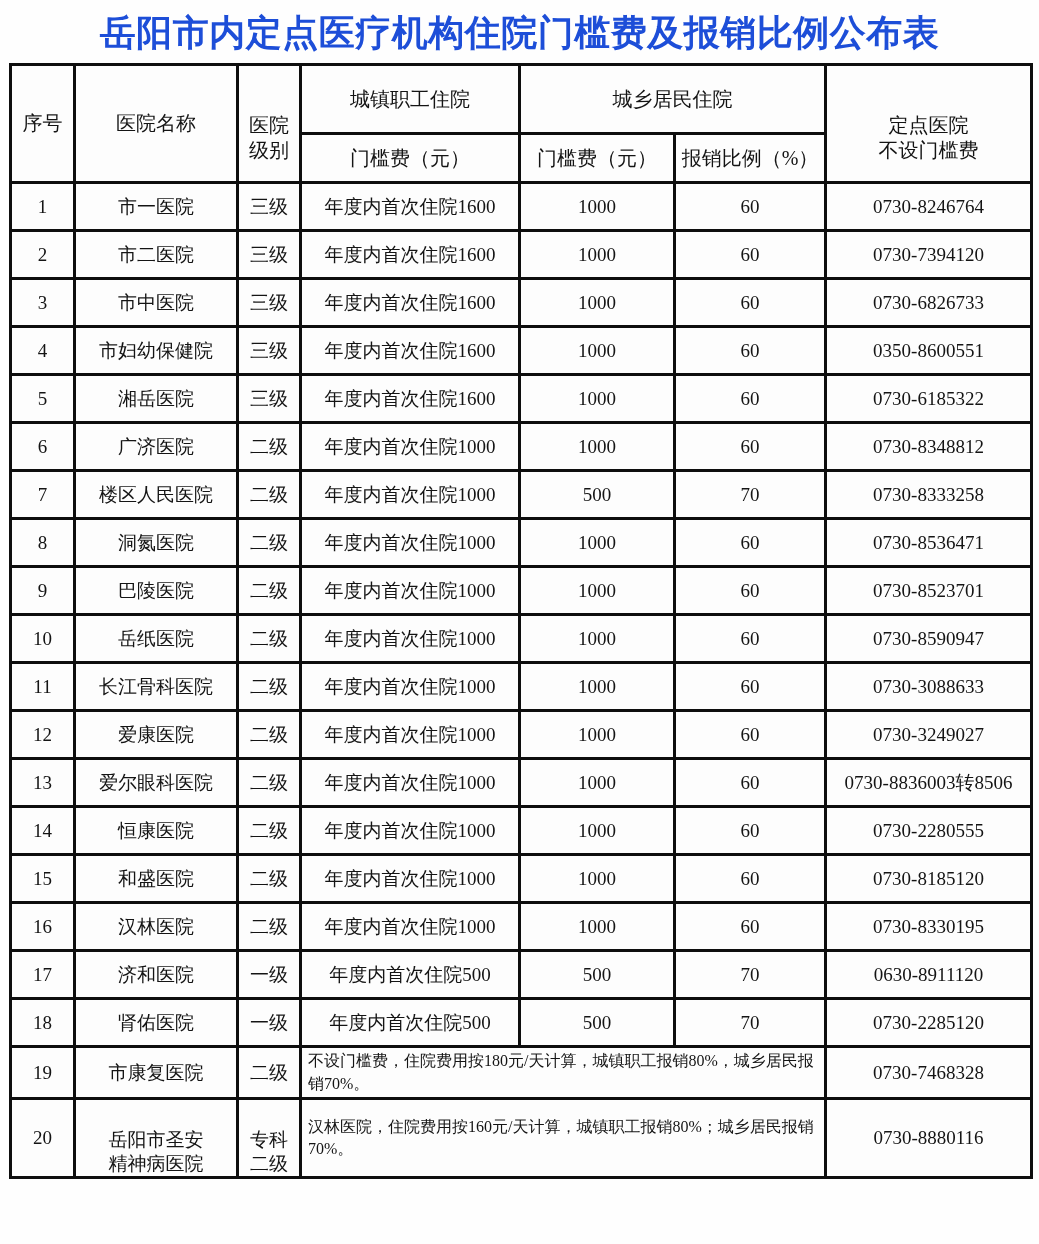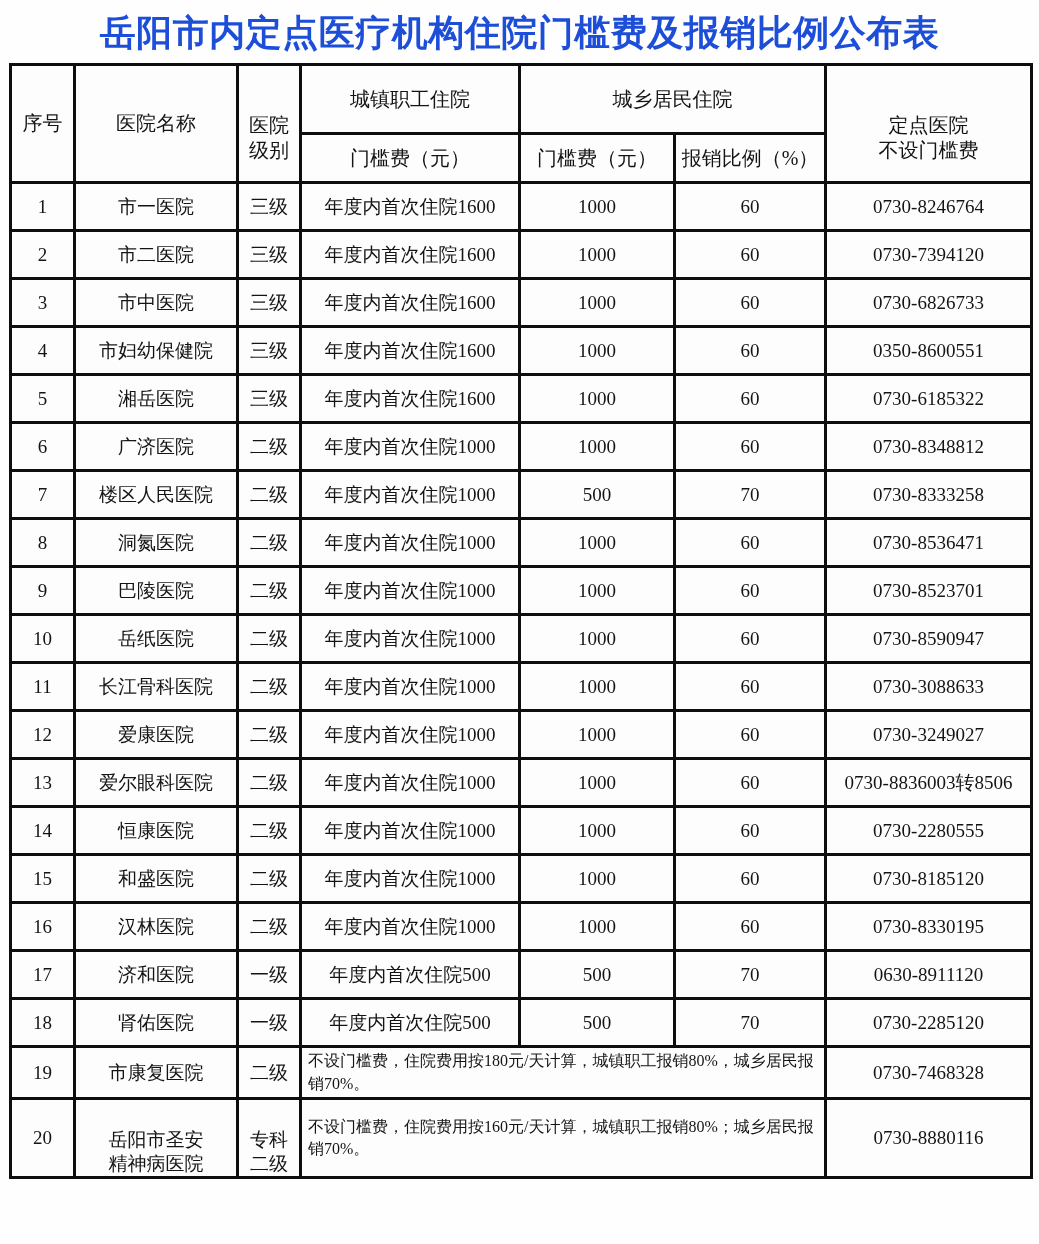--- a/index.html
+++ b/index.html
@@ -281,18 +281,18 @@
             <span>岳阳市圣安</span><br>
             <span>精神病医院</span>
           </div>
         </td>
         <td>
           <div class="two-line">
             <span>专科</span><br>
             <span>二级</span>
           </div>
         </td>
-        <td class="note-cell" colspan="3">不设门槛费，住院费用按160元/天计算，城镇职工报销80%；城乡居民报销70%。</td>
+        <td class="note-cell" colspan="3">汉林医院，住院费用按160元/天计算，城镇职工报销80%；城乡居民报销70%。</td>
         <td>0730-8880116</td>
       </tr>
     </tbody>
   </table>
 </div>
 
 </body></html>

